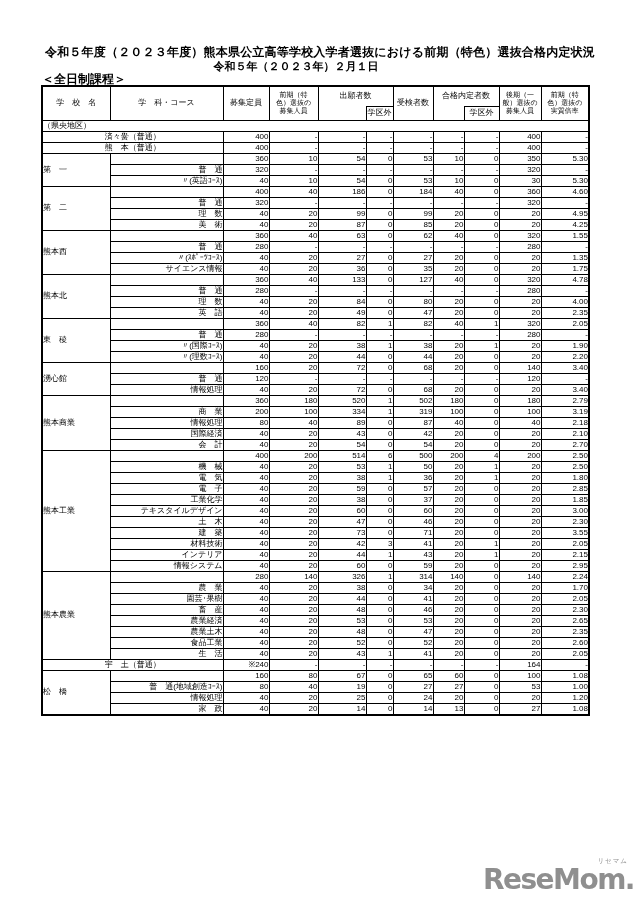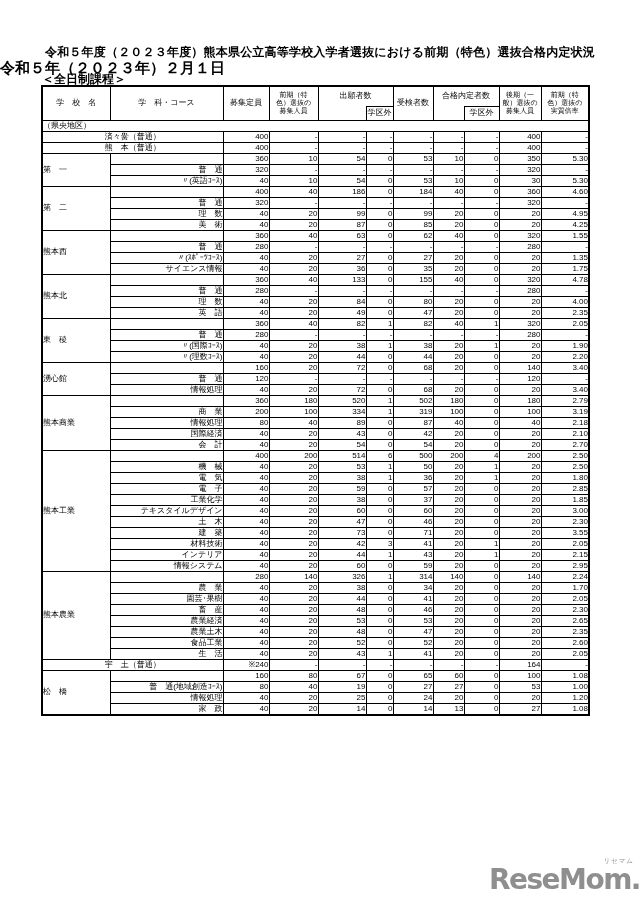--- a/index.html
+++ b/index.html
@@ -12,21 +12,21 @@
     color: #000;
     overflow: hidden;
   }
   .doc-title {
     position: absolute; top: 44px; left: 30px; width: 580px;
     text-align: center; font-size: 12px; font-weight: bold; letter-spacing: 0.2px;
     white-space: nowrap;
   }
   .doc-date {
     position: absolute; top: 59px; left: 0; width: 592px;
-    text-align: left; font-size: 15px; font-weight: bold;
+    text-align: center; font-size: 11px; font-weight: bold;
   }
   .program-label {
     position: absolute; top: 71px; left: 42px;
     font-size: 12px; font-weight: bold;
   }
   table.sel {
     position: absolute; top: 85px; left: 41px;
     width: 547px;
     border-collapse: collapse; table-layout: fixed;
     border: 2px solid #000;
@@ -56,21 +56,21 @@
   .c-school {
     border-right: 0; text-align: left; padding-left: 3px;
     vertical-align: top;
   }
   .c-label  { text-align: center; padding-left: 3px; }
   .c-empty  { border-left: 0; }
   .c-course { text-align: right; padding-left: 2px; }
   .c-num    { text-align: right; padding-right: 3px; }
 
   .logo {
-    position: absolute; top: 858px; right: 0;
+    position: absolute; top: 858px; right: 6px;
     text-align: right; line-height: 1;
   }
   .logo-ruby {
     display: block; font-size: 6.5px; letter-spacing: 1px;
     margin: 0 6px 1px 0;
   }
   .logo-text {
     font-family: "DejaVu Sans", sans-serif;
     font-size: 28px; font-weight: bold; letter-spacing: -1.5px;
   }
@@ -284,21 +284,21 @@
         <td class="c-num">20</td>
         <td class="c-num">1.75</td>
       </tr>
       <tr class="r-school">
         <td class="c-school" rowspan="4">熊本北</td>
         <td class="c-empty"></td>
         <td class="c-num">360</td>
         <td class="c-num">40</td>
         <td class="c-num">133</td>
         <td class="c-num">0</td>
-        <td class="c-num">155</td>
+        <td class="c-num">127</td>
         <td class="c-num">40</td>
         <td class="c-num">0</td>
         <td class="c-num">320</td>
         <td class="c-num">4.78</td>
       </tr>
       <tr class="r-course">
         <td class="c-course">普　通</td>
         <td class="c-num">280</td>
         <td class="c-num">-</td>
         <td class="c-num">-</td>

